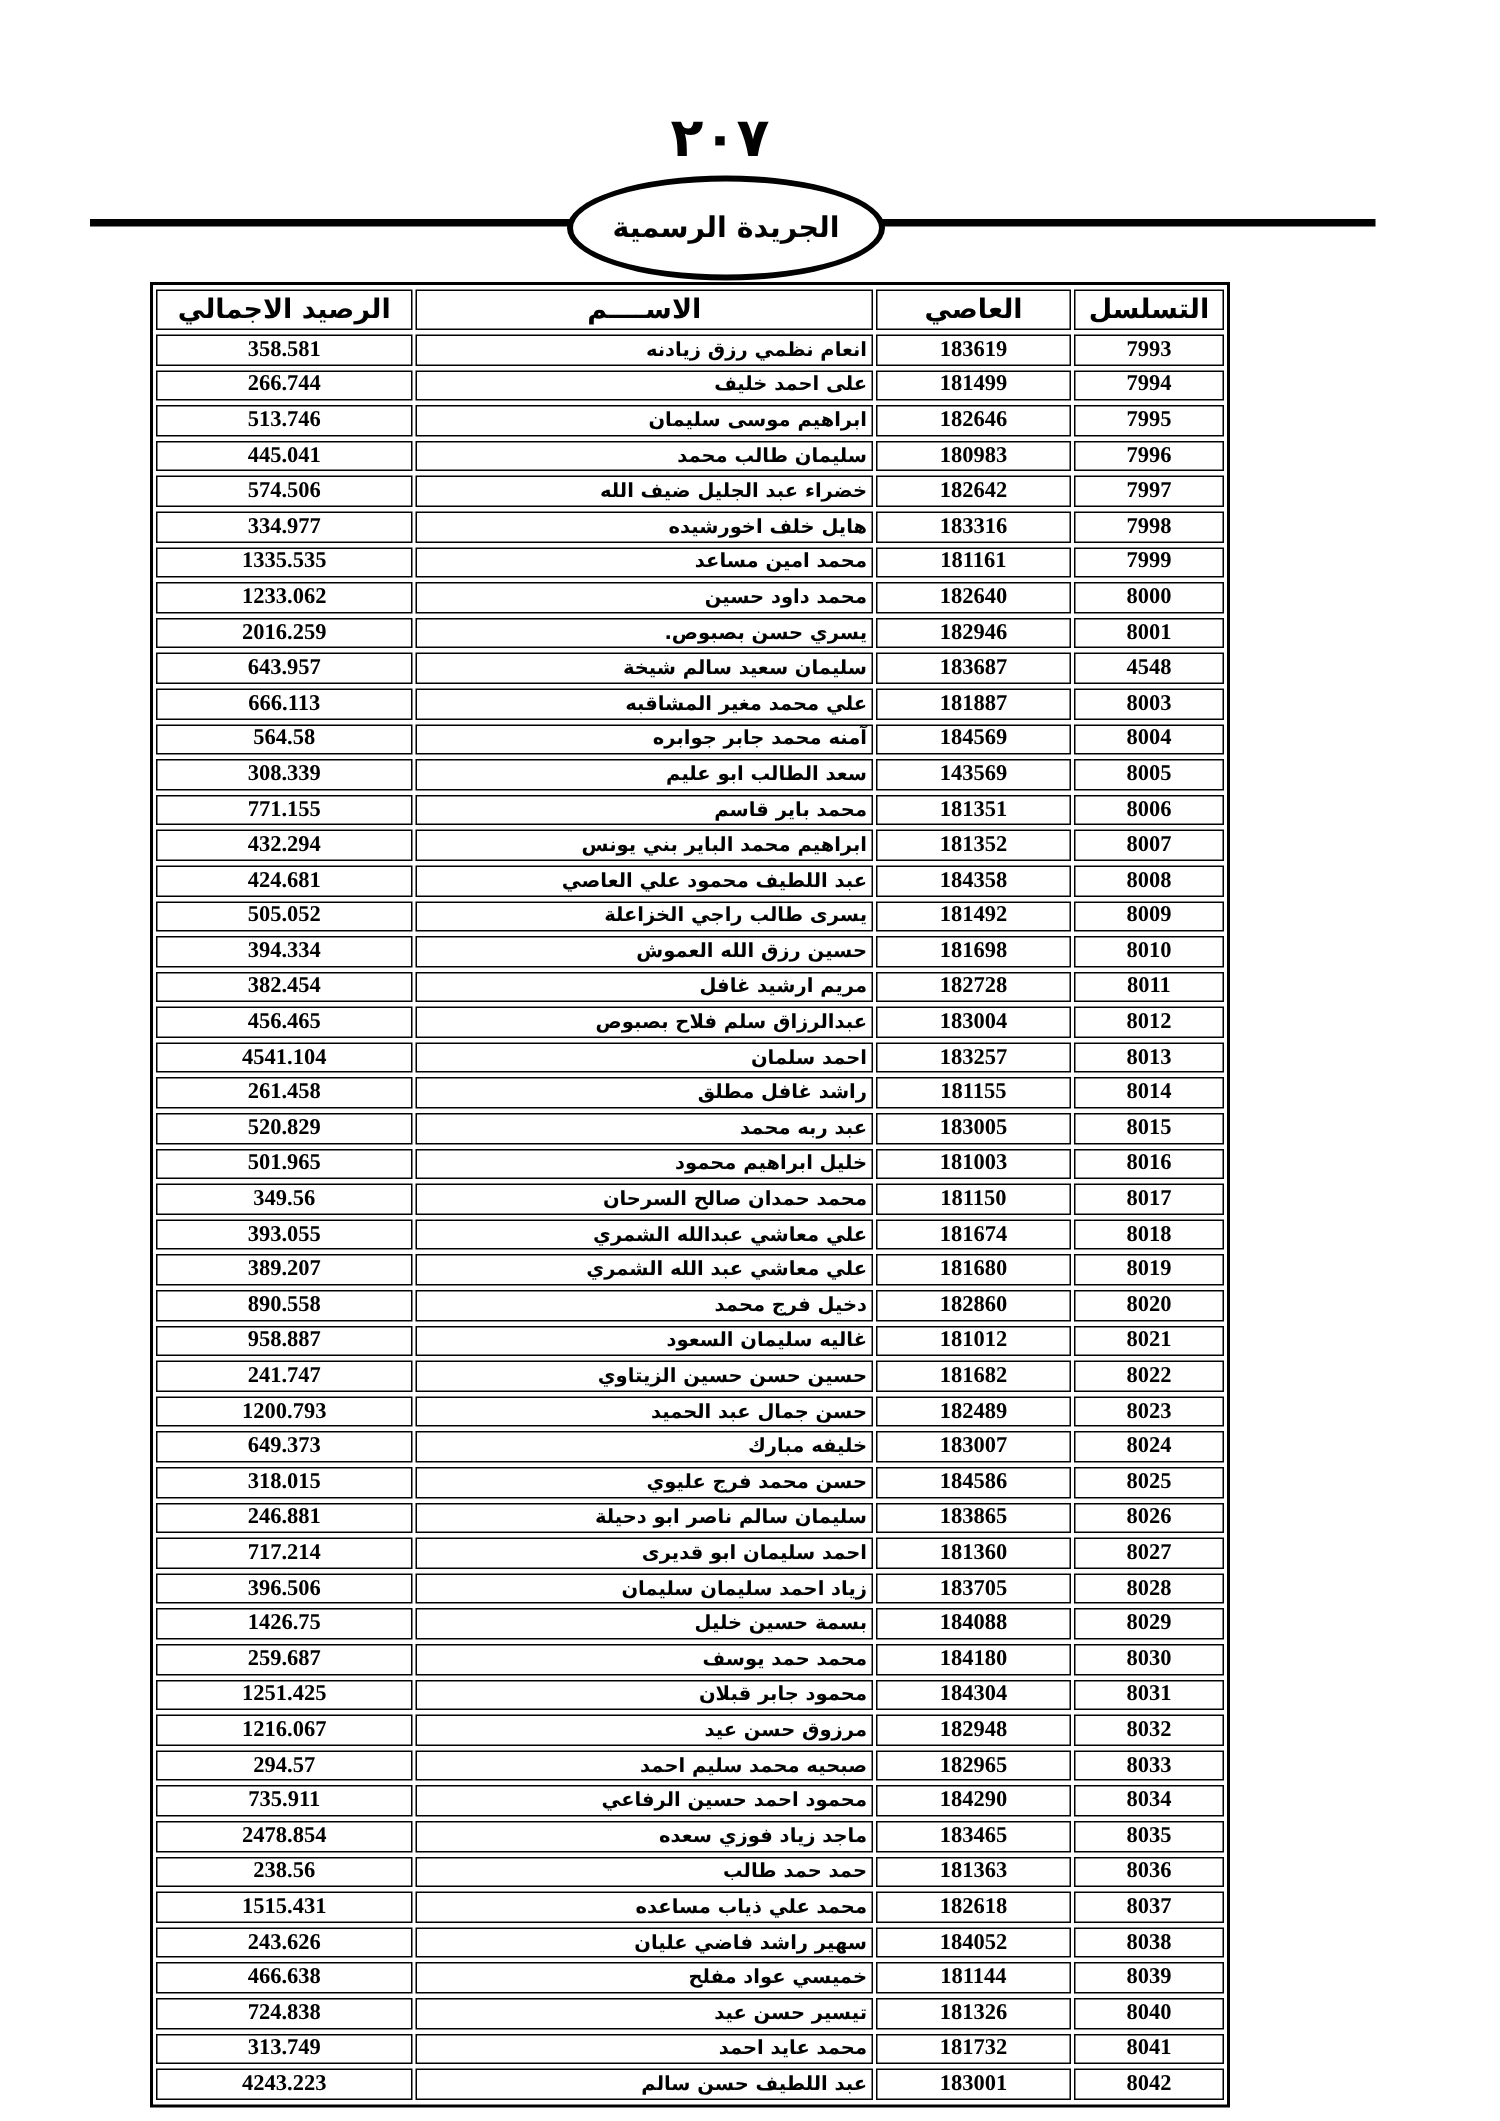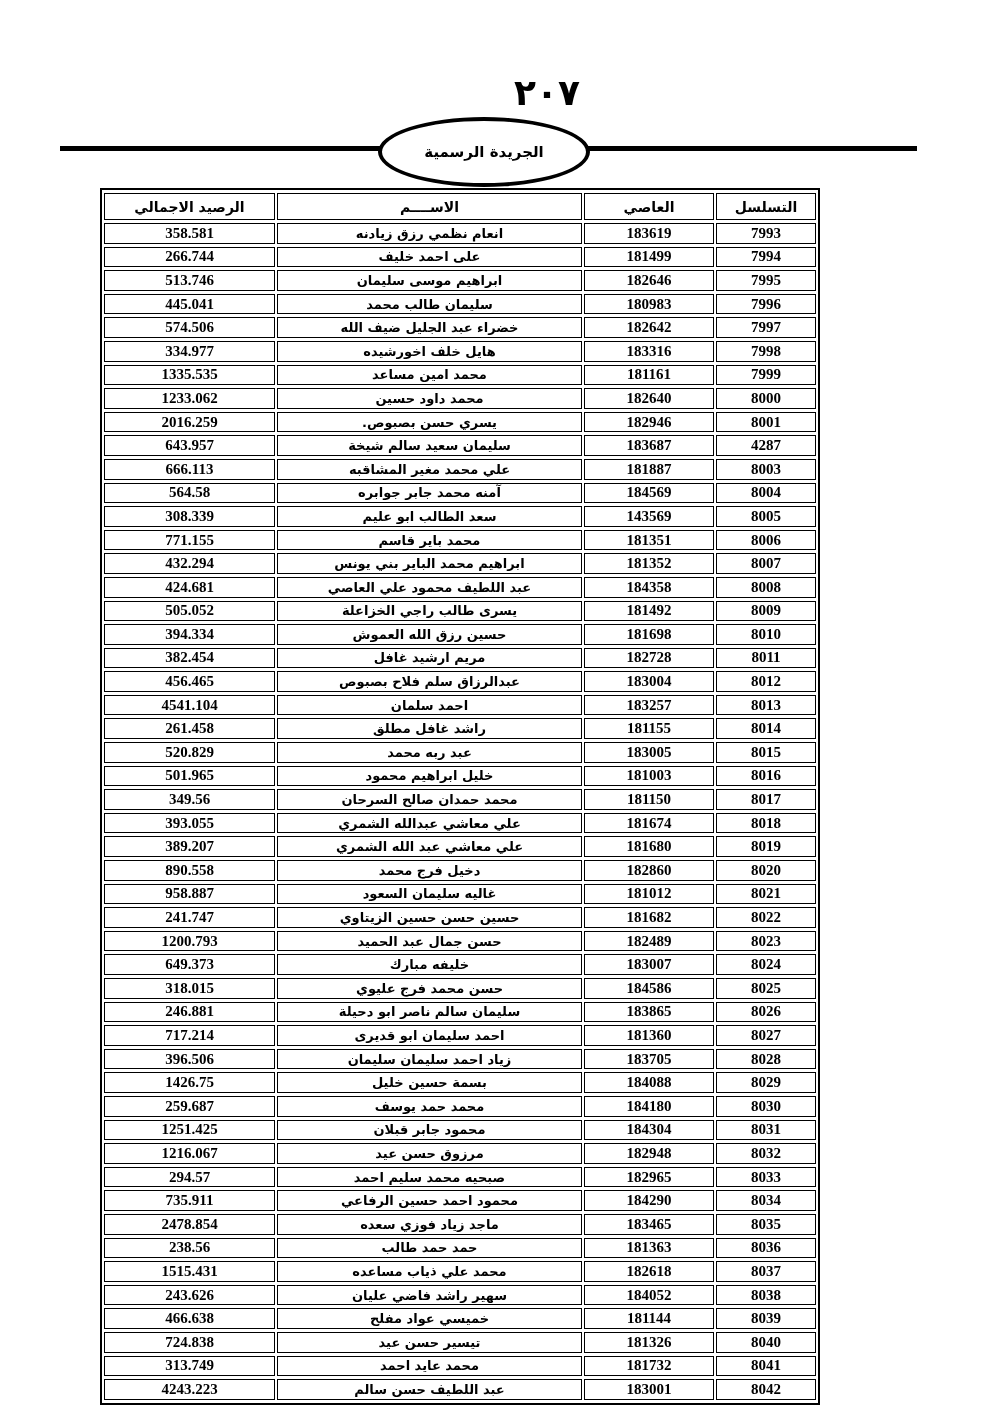--- a/index.html
+++ b/index.html
@@ -3,57 +3,57 @@
 <meta charset="utf-8">
 <style>
   html,body{margin:0;padding:0;}
   body{
     width:1000px;height:1414px;position:relative;background:#ffffff;
     font-family:"DejaVu Sans",sans-serif;color:#000;
   }
   
   .page-number{
     position:absolute;top:72px;left:380px;width:200px;
-    text-align:right;font-size:36px;font-weight:bold;
+    text-align:center;font-size:36px;font-weight:bold;
     letter-spacing:8px;font-family:"DejaVu Sans",sans-serif;
   }
   .header-rule{
     position:absolute;top:146px;left:60px;width:857px;height:5px;
     background:#000;
   }
   .gazette-oval{
     position:absolute;top:117px;left:378px;width:204px;height:62px;
     border:4px solid #000;border-radius:50%;background:#fff;
     display:flex;align-items:center;justify-content:center;
-    font-size:15px;font-weight:bold;z-index:2;
+    font-size:19px;font-weight:bold;z-index:2;
   }
   
   .reg-table{
     position:absolute;top:188px;right:180px;left:104px;
     border-collapse:separate;border-spacing:2px 3px;
     border:2px solid #000;background:#fff;
     table-layout:fixed;width:716px;
   }
   .reg-table th,.reg-table td{
     border:1px solid #000;background:#fff;
     text-align:center;vertical-align:middle;
     padding:0 3px;overflow:hidden;white-space:nowrap;
   }
   .reg-table th{
-    height:25px;font-size:14px;font-weight:bold;
+    height:25px;font-size:18px;font-weight:bold;
     font-family:"DejaVu Sans",sans-serif;
   }
   .reg-table td{height:18.6px;}
   td.num,th.num{
     font-family:"Liberation Serif","DejaVu Serif",serif;
     font-size:15px;font-weight:bold;direction:ltr;
   }
   td.name{
     font-family:"DejaVu Sans",sans-serif;
-    font-size:13px;font-weight:bold;
+    font-size:13px;font-weight:bold;text-align:right;
   }
   col.c-serial{width:100px;}
   col.c-subscriber{width:130px;}
   col.c-name{width:305px;}
   col.c-balance{width:171px;}
 </style>
 </head>
 <body>
 
 <div class="page-number">٢٠٧</div>
@@ -128,21 +128,21 @@
         <td class="name">محمد داود حسين</td>
         <td class="num">1233.062</td>
       </tr>
       <tr>
         <td class="num">8001</td>
         <td class="num">182946</td>
         <td class="name">يسري حسن بصبوص.</td>
         <td class="num">2016.259</td>
       </tr>
       <tr>
-        <td class="num">4287</td>
+        <td class="num">4548</td>
         <td class="num">183687</td>
         <td class="name">سليمان سعيد سالم شيخة</td>
         <td class="num">643.957</td>
       </tr>
       <tr>
         <td class="num">8003</td>
         <td class="num">181887</td>
         <td class="name">علي محمد مغير المشاقبه</td>
         <td class="num">666.113</td>
       </tr>

